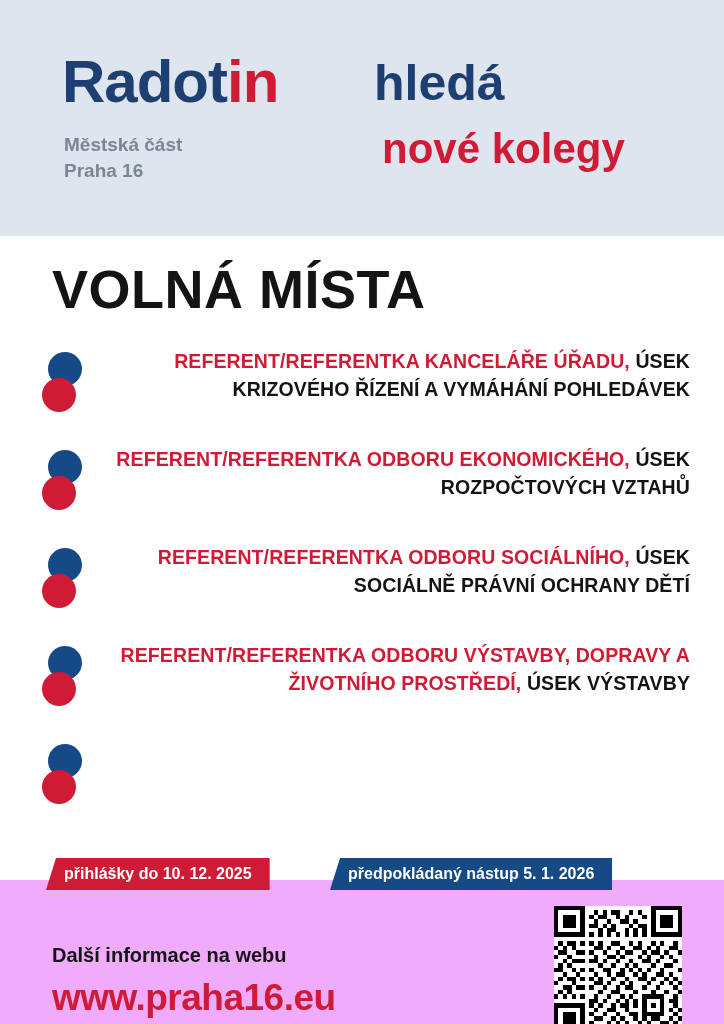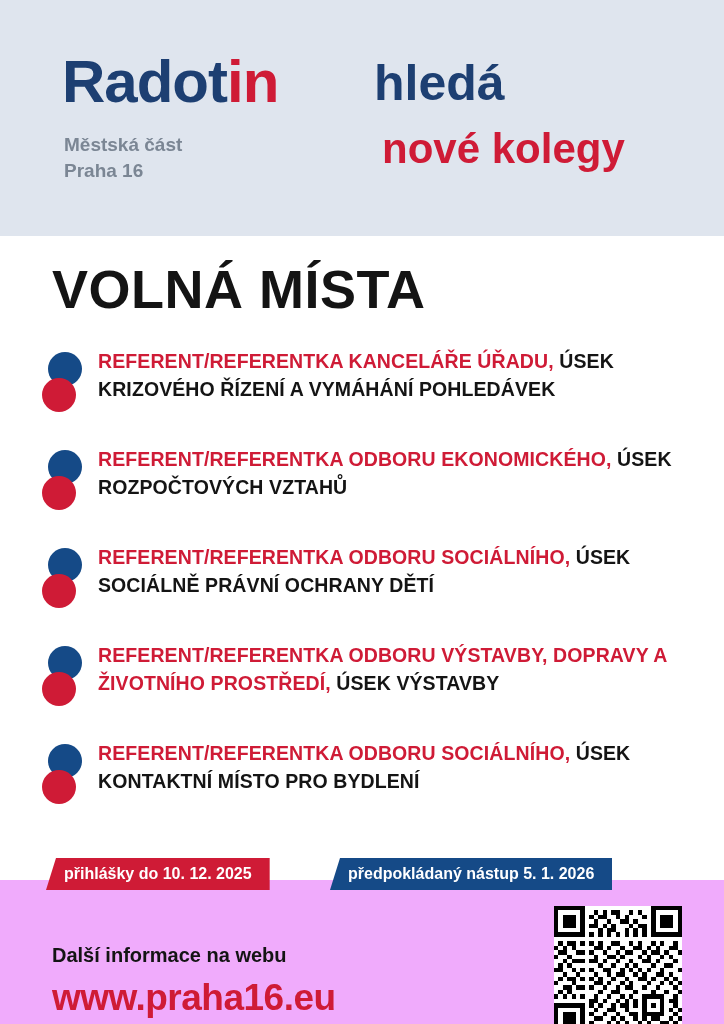--- a/index.html
+++ b/index.html
@@ -129,20 +129,21 @@
     left: 0px;
     top: 26px;
     background: #cf1b36;
   }
   .job-text {
     font-size: 19.5px;
     font-weight: bold;
     line-height: 1.42;
     color: #141414;
     letter-spacing: 0.1px;
+    text-align: right;
   }
   .job-text .red {
     color: #cf1b36;
   }
 
   
   .footer {
     position: relative;
     height: 204px;
     background: #f0abfc;
@@ -278,24 +279,20 @@
         <div class="job-text">
           <span class="red">REFERENT/REFERENTKA ODBORU VÝSTAVBY, DOPRAVY A ŽIVOTNÍHO PROSTŘEDÍ,</span>
           <span>ÚSEK VÝSTAVBY</span>
         </div>
       </div>
 
       <div class="job">
         <div class="bullets">
           <span class="dot dot-blue"></span>
           <span class="dot dot-red"></span>
-        </div>
-        <div class="job-text">
-          <span class="red">REFERENT/REFERENTKA ODBORU SOCIÁLNÍHO,</span>
-          <span>ÚSEK KONTAKTNÍ MÍSTO PRO BYDLENÍ</span>
         </div>
       </div>
 
     </div>
   </div>
 
   <div class="footer">
     <div class="tags">
       <div class="tag tag-red">přihlášky do 10. 12. 2025</div>
       <div class="tag tag-blue">předpokládaný nástup 5. 1. 2026</div>

